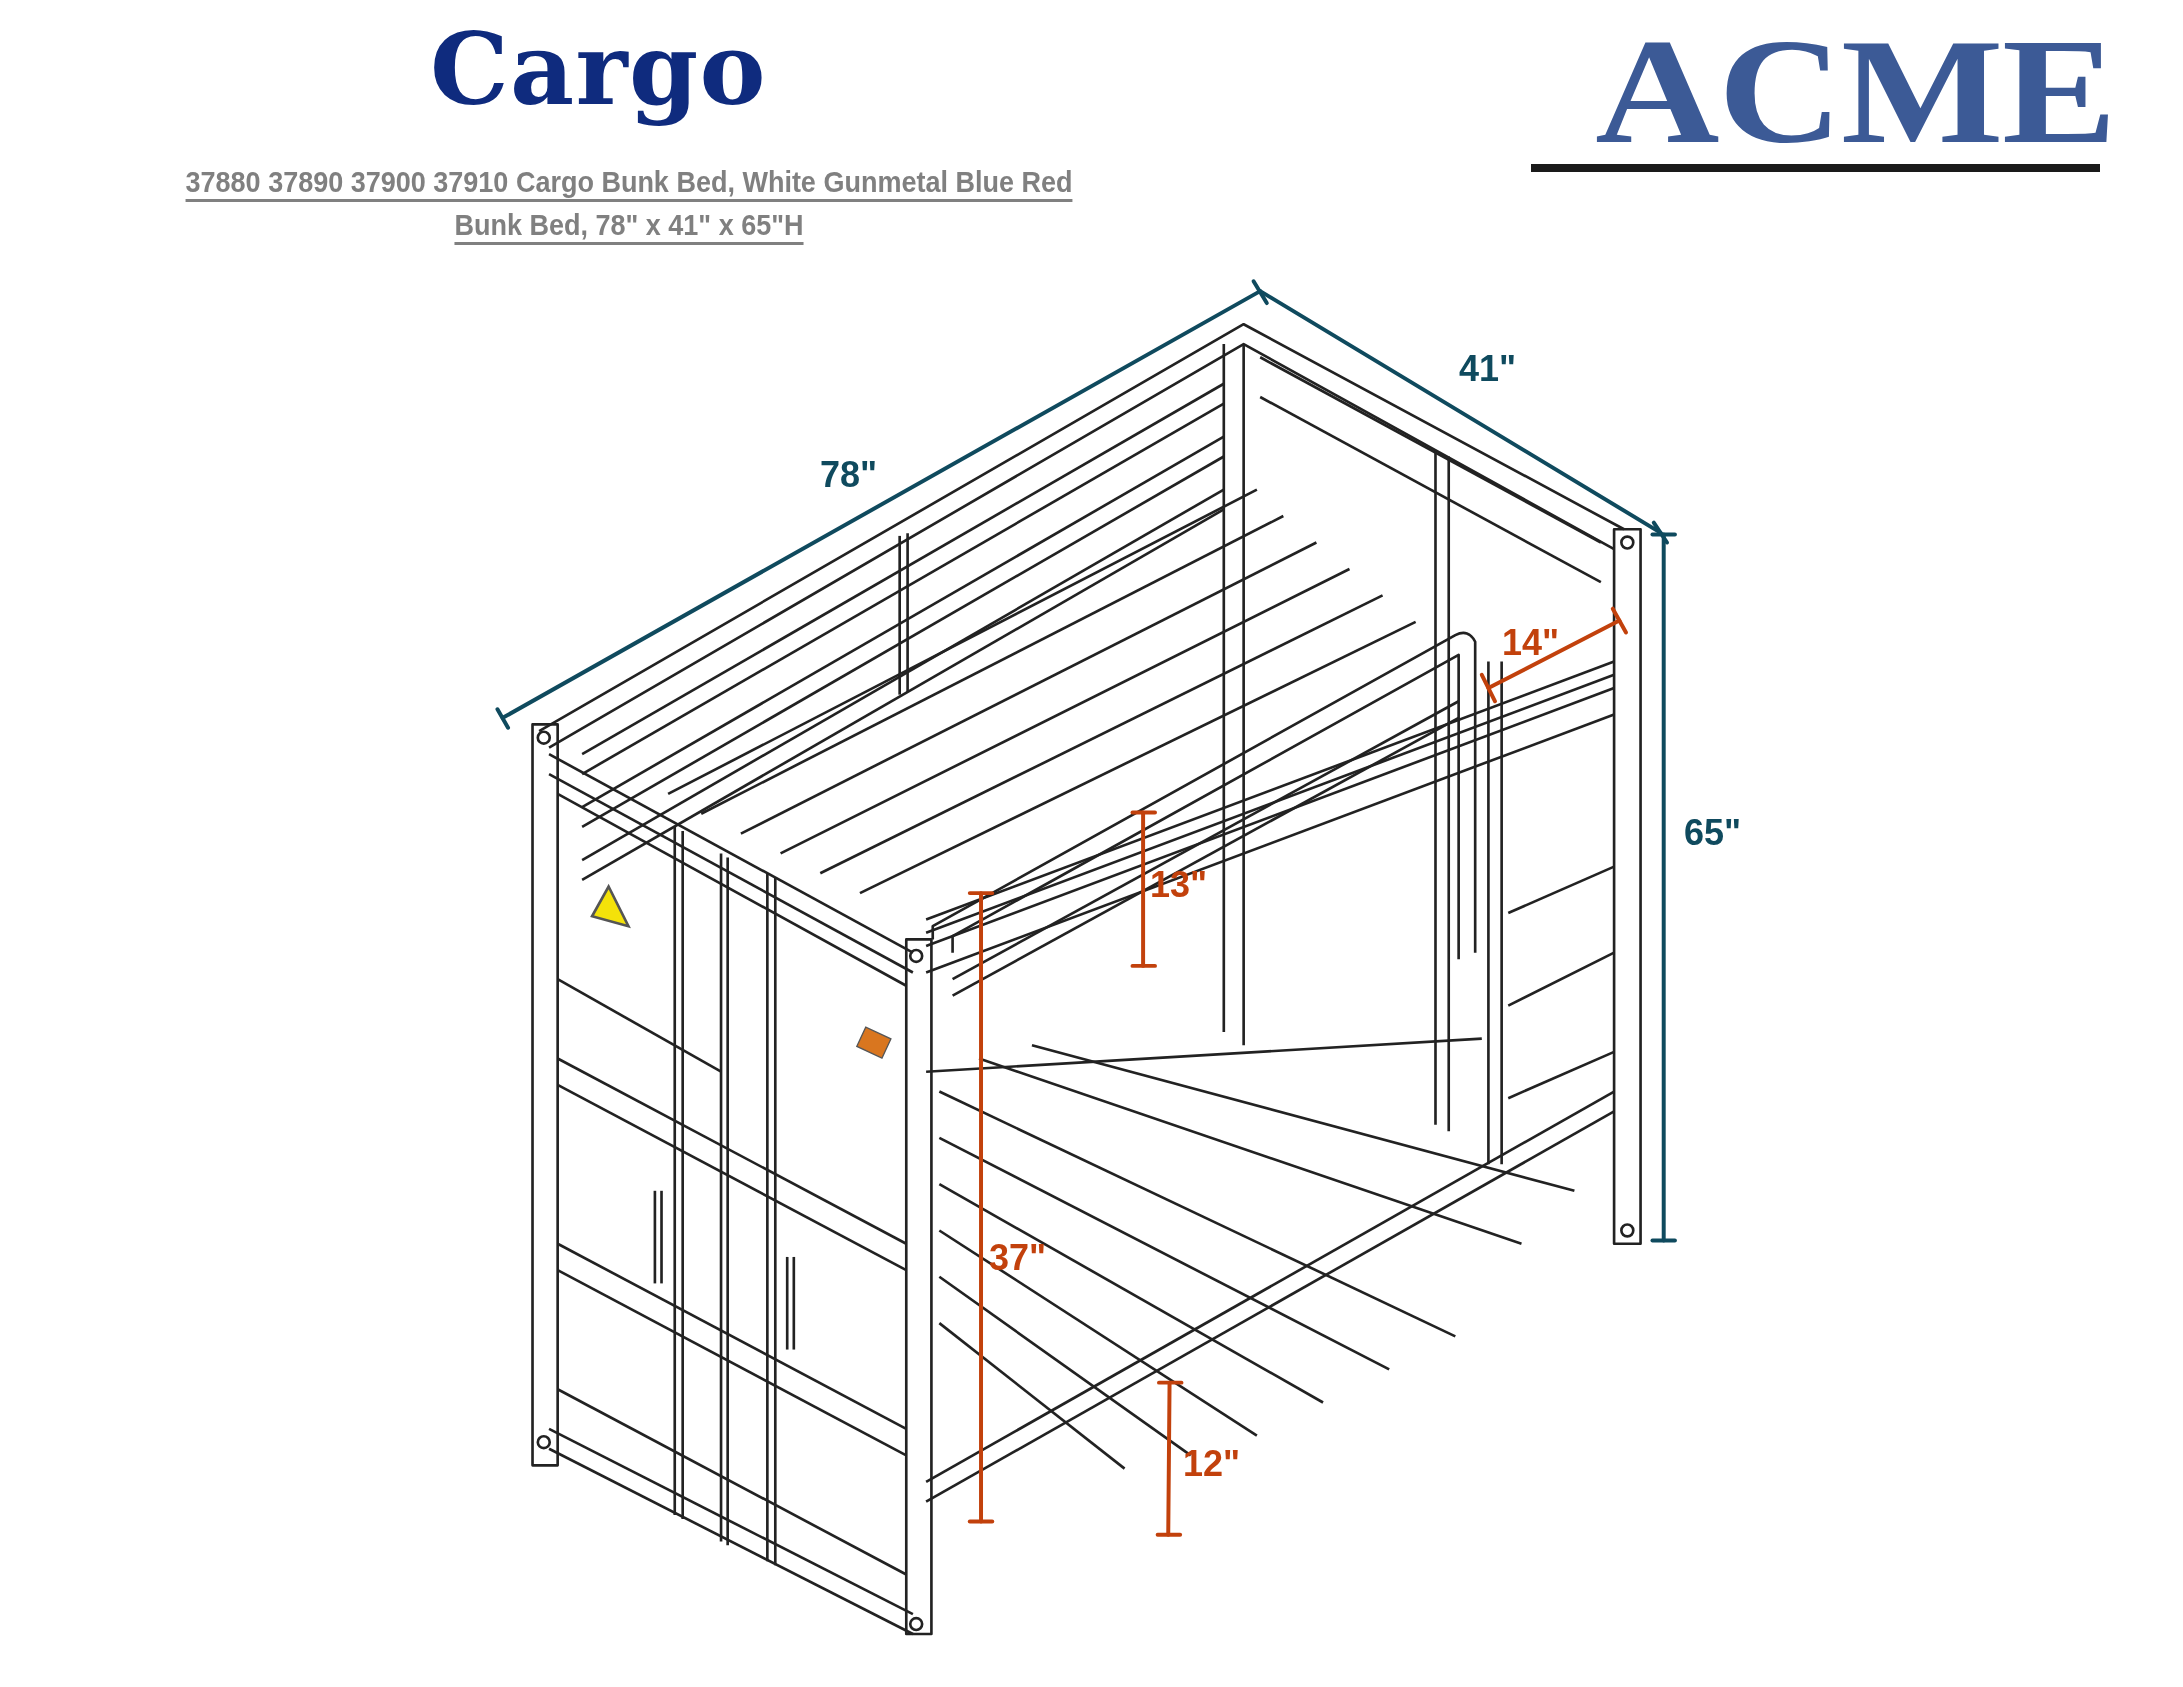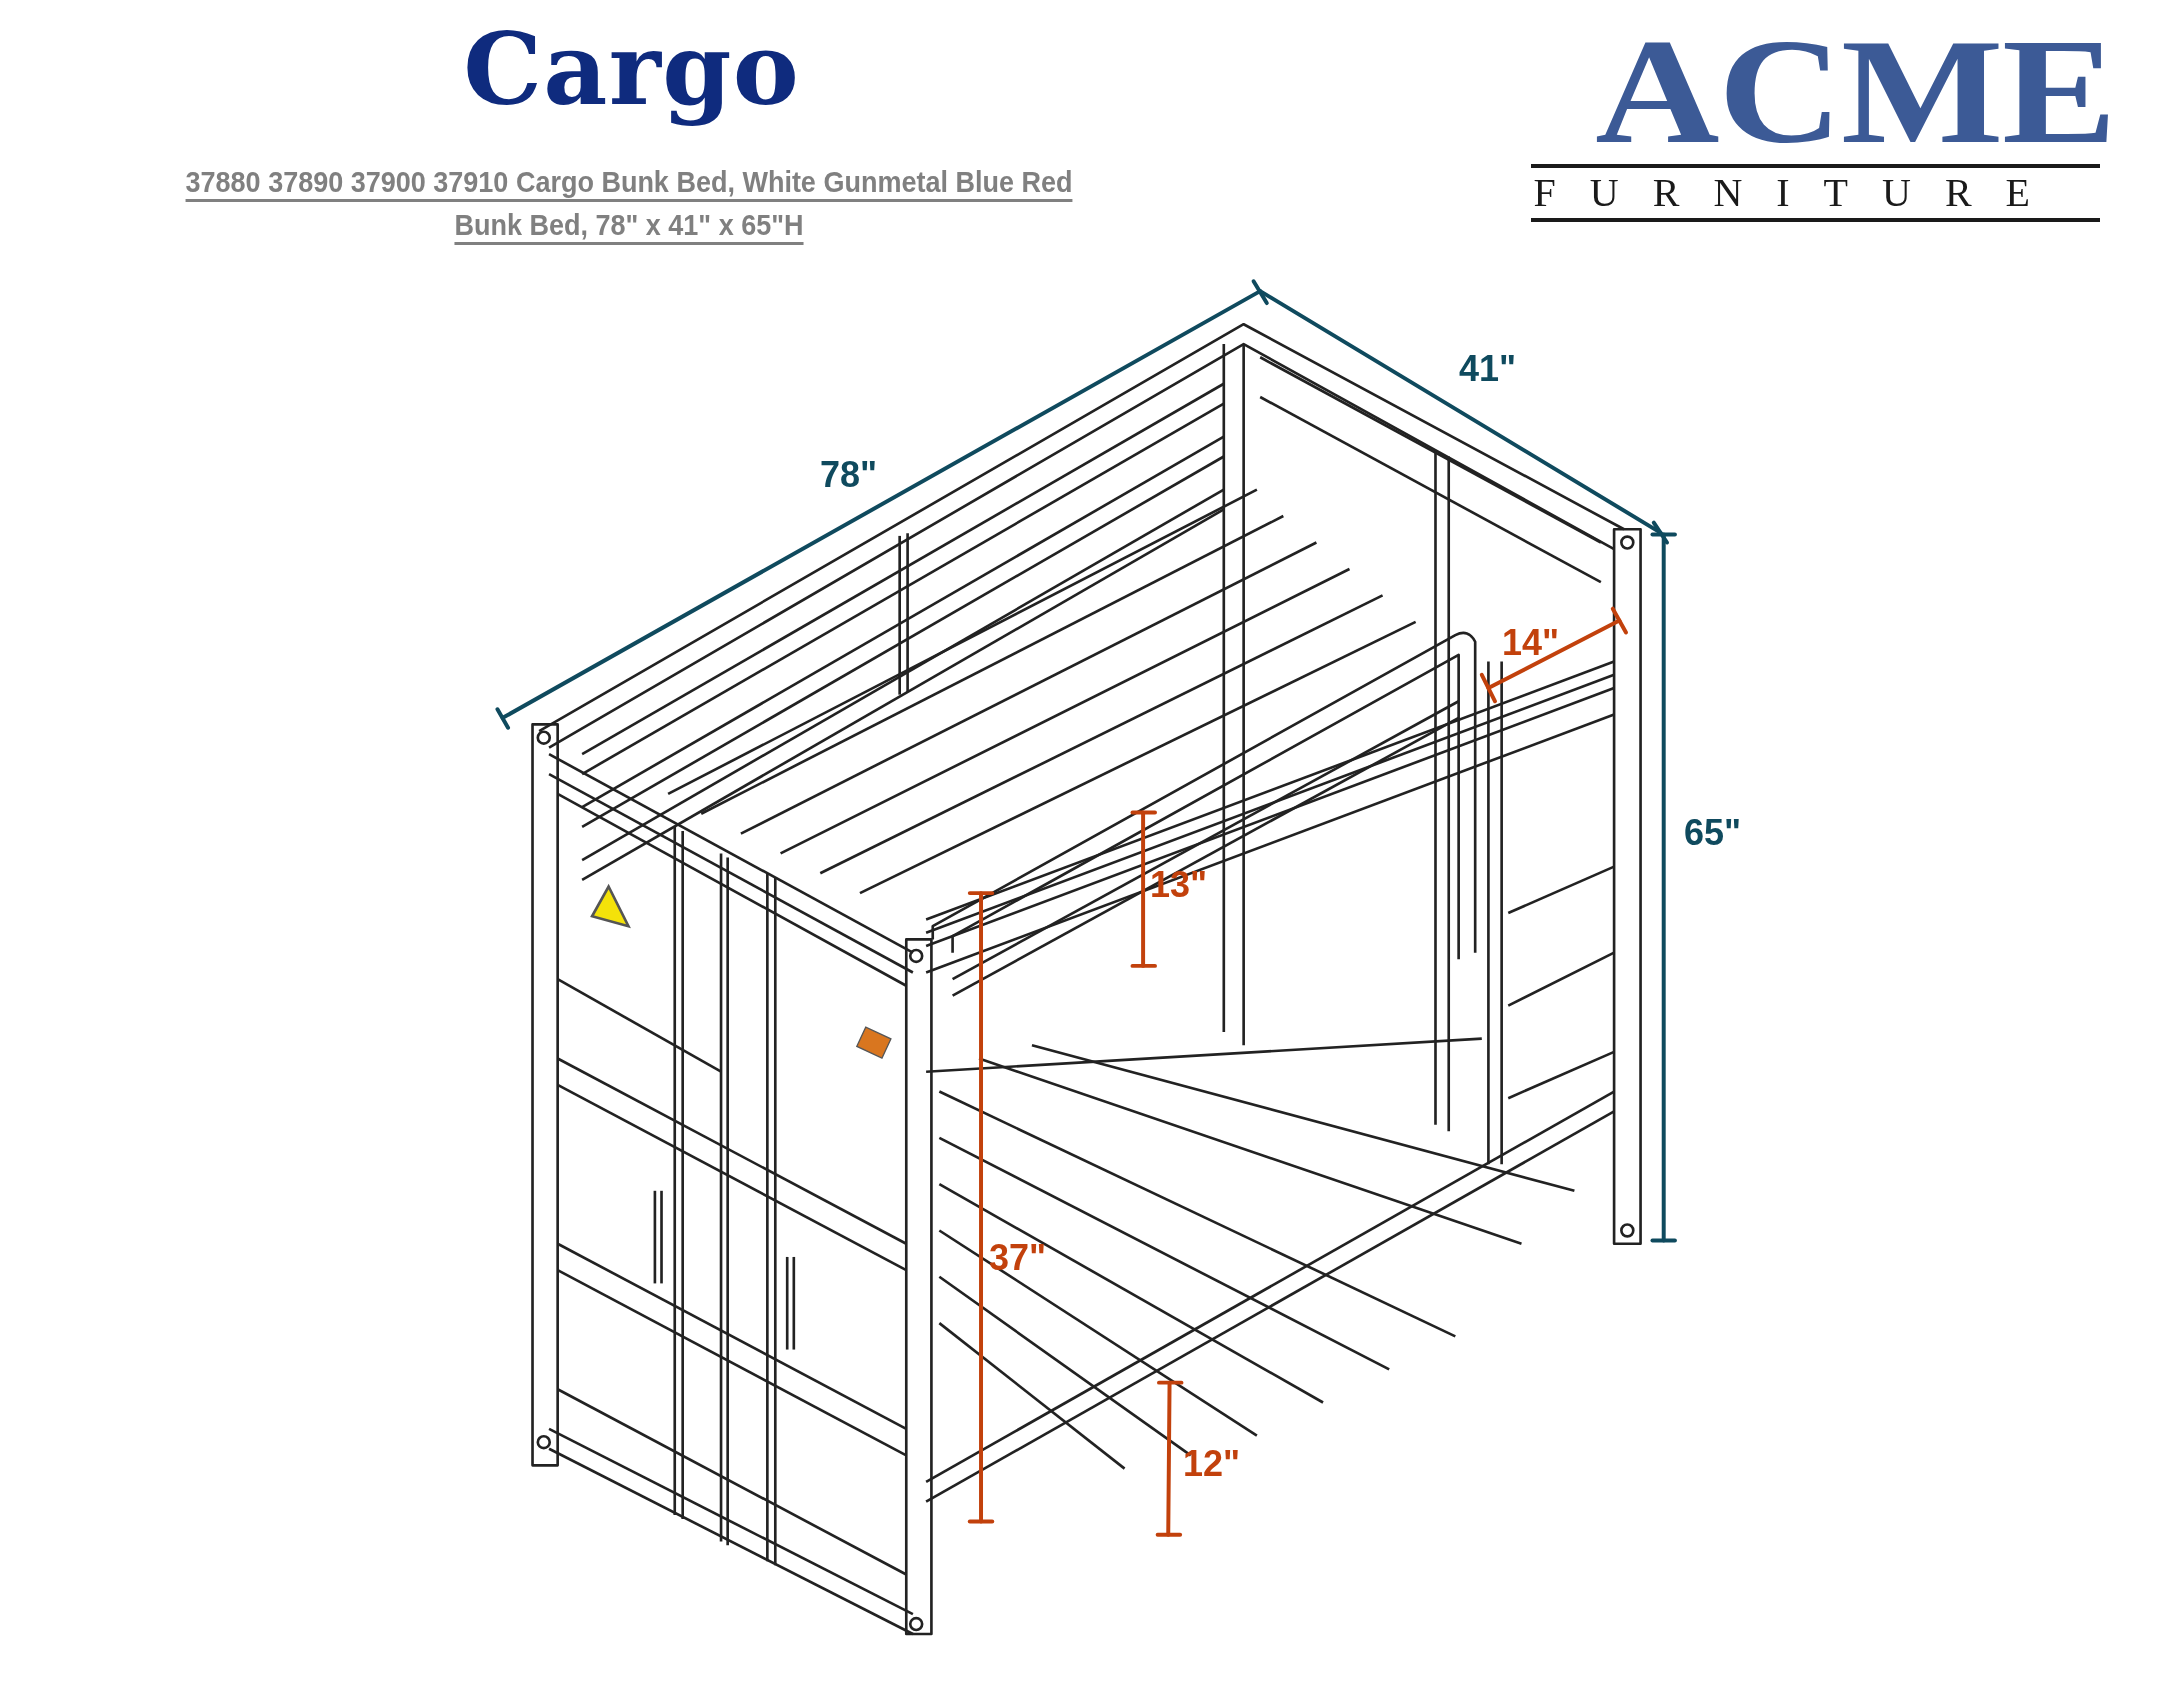--- a/index.html
+++ b/index.html
@@ -1,18 +1,18 @@
 <!DOCTYPE html>
 <html style="font-size:10.6px"><head>
 <meta charset="utf-8">
 <style>
   html, body { margin: 0; padding: 0; background: #ffffff; }
   body { width: 2183px; height: 1687px; position: relative; overflow: hidden; font-family: "Liberation Sans", sans-serif; }
   .title {
-    position: absolute; left: 430px; top: 20px; width: 370px; text-align: right;
+    position: absolute; left: 430px; top: 20px; width: 370px; text-align: left;
     font-family: "DejaVu Serif", serif; font-weight: bold; font-size: 99px; color: #0f2b7e;
     letter-spacing: 1.3px; line-height: 1;
   }
   .subtitle {
     position: absolute; left: 26.5px; width: 1204px; text-align: center;
     font-family: "Liberation Sans", sans-serif; font-weight: bold; font-size: 30px; color: #808080;
     text-decoration: underline; text-decoration-thickness: 3.3px; text-underline-offset: 6.6px; line-height: 1;
     transform: scaleX(0.9); transform-origin: center;
   }
   .sub1 { top: 167px; }
@@ -35,21 +35,20 @@
 </head>
 <body>
 
 <div class="title">Cargo</div>
 <div class="subtitle sub1">37880 37890 37900 37910 Cargo Bunk Bed, White Gunmetal Blue Red</div>
 <div class="subtitle sub2">Bunk Bed, 78" x 41" x 65"H</div>
 
 <div class="logo">
   <div class="logo-main">ACME</div>
   <div class="logo-rule" style="margin-top:9.3px;"></div>
-  <div class="logo-sub">FURNITURE</div>
   <div class="logo-rule"></div>
 </div>
 
 <svg class="drawing" width="2183" height="1687" viewBox="0 0 3300 2550" xmlns="http://www.w3.org/2000/svg">
   <g fill="none" stroke="#222" stroke-width="4" stroke-linejoin="round">
 
     <polyline points="815,1105 1880,490 2455,800"></polyline>
     <polyline points="830,1130 1880,520 2440,830"></polyline>
 
     <line x1="880" y1="1140" x2="1850" y2="580"></line>

